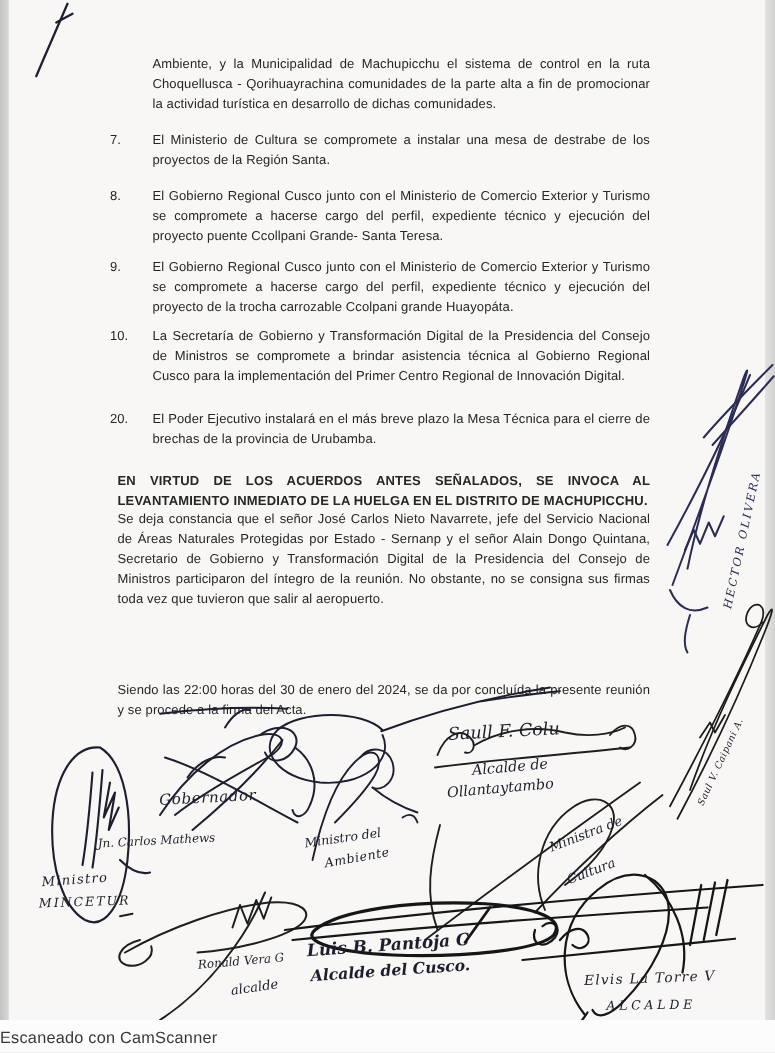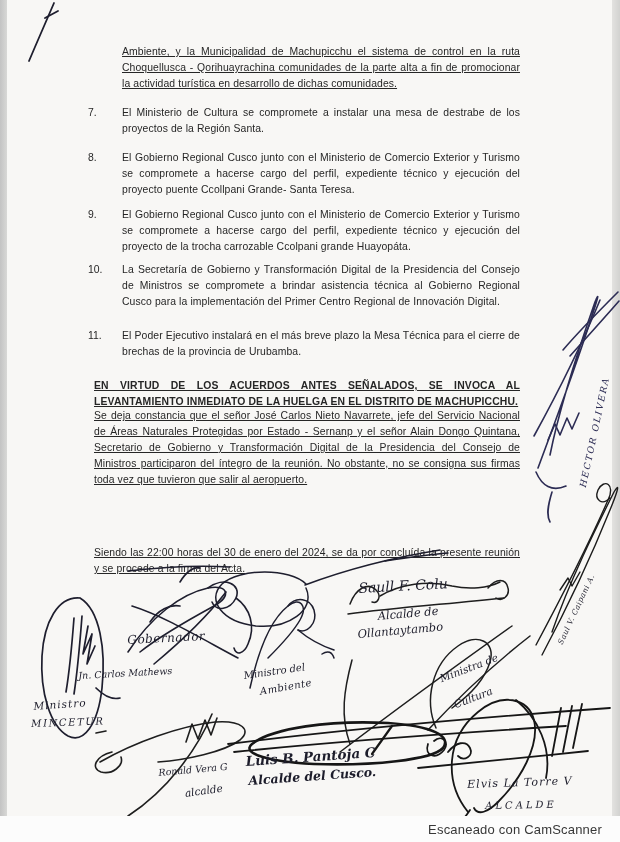--- a/index.html
+++ b/index.html
@@ -6,21 +6,21 @@
   .canvas{
     position:relative;width:620px;height:842px;overflow:hidden;
     background:#f8f7f5;font-family:"Liberation Sans",sans-serif;
   }
   .edge{position:absolute;top:0;height:816px;}
   .edge.left{left:0;width:7px;background:linear-gradient(90deg,#c3c3c3,#d8d8d6);}
   .edge.right{right:0;width:8px;background:linear-gradient(90deg,#e3e2e0,#d2d2d0);}
   .para{
     position:absolute;margin:0;color:#262626;
     font-size:10.4px;line-height:15.9px;text-align:justify;
-    left:94px;width:426px;letter-spacing:.1px;text-decoration:underline;
+    left:94px;width:426px;letter-spacing:.1px;
   }
   .para.indent{left:122px;width:398px;}
   .para.bold{font-weight:bold;letter-spacing:.15px;}
   .nitem{position:absolute;left:88px;width:432px;display:flex;}
   .nitem .num{
     width:34px;flex:0 0 34px;color:#262626;font-size:10.4px;line-height:15.9px;
   }
   .nitem .itext{
     margin:0;flex:1;color:#262626;font-size:10.4px;line-height:15.9px;
     text-align:justify;letter-spacing:.1px;
@@ -28,21 +28,21 @@
   .ink{position:absolute;left:0;top:0;pointer-events:none;}
   .ink path{fill:none;stroke-linecap:round;stroke-linejoin:round;}
   .hand{
     position:absolute;font-family:"DejaVu Serif",serif;font-style:italic;
     color:#1d1d2b;white-space:nowrap;transform-origin:0 0;
   }
   .hand.blue{color:#2c2c54;}
   .hand.bold{font-weight:bold;}
   .footer{
     position:absolute;left:0;bottom:0;width:620px;height:26px;background:#fcfcfc;
-    display:flex;align-items:center;justify-content:flex-end;
+    display:flex;align-items:center;
   }
   .footer span{
     padding-right:18px;font-size:13px;color:#373737;letter-spacing:.2px;
     font-family:"Liberation Sans",sans-serif;
   }
 </style>
 </head>
 <body>
 
 <div class="canvas">
@@ -62,21 +62,21 @@
   </div>
   <div class="nitem" style="top:207px">
     <span class="num">9.</span>
     <p class="itext">El Gobierno Regional Cusco junto con el Ministerio de Comercio Exterior y Turismo se compromete a hacerse cargo del perfil, expediente técnico y ejecución del proyecto de la trocha carrozable Ccolpani grande Huayopáta.</p>
   </div>
   <div class="nitem" style="top:262px">
     <span class="num">10.</span>
     <p class="itext">La Secretaría de Gobierno y Transformación Digital de la Presidencia del Consejo de Ministros se compromete a brindar asistencia técnica al Gobierno Regional Cusco para la implementación del Primer Centro Regional de Innovación Digital.</p>
   </div>
   <div class="nitem" style="top:328px">
-    <span class="num">11.</span>
+    <span class="num">20.</span>
     <p class="itext">El Poder Ejecutivo instalará en el más breve plazo la Mesa Técnica para el cierre de brechas de la provincia de Urubamba.</p>
   </div>
 
   <p class="para bold" style="top:378px">EN VIRTUD DE LOS ACUERDOS ANTES SEÑALADOS, SE INVOCA AL LEVANTAMIENTO INMEDIATO DE LA HUELGA EN EL DISTRITO DE MACHUPICCHU.</p>
   <p class="para" style="top:408px">Se deja constancia que el señor José Carlos Nieto Navarrete, jefe del Servicio Nacional de Áreas Naturales Protegidas por Estado - Sernanp y el señor Alain Dongo Quintana, Secretario de Gobierno y Transformación Digital de la Presidencia del Consejo de Ministros participaron del íntegro de la reunión. No obstante, no se consigna sus firmas toda vez que tuvieron que salir al aeropuerto.</p>
   <p class="para" style="top:545px">Siendo las 22:00 horas del 30 de enero del 2024, se da por concluída la presente reunión y se procede a la firma del Acta.</p>
 
   <svg class="ink" width="620" height="842" viewBox="0 0 620 842">
 
     <g stroke="#1e1e2e" stroke-width="1.8">

